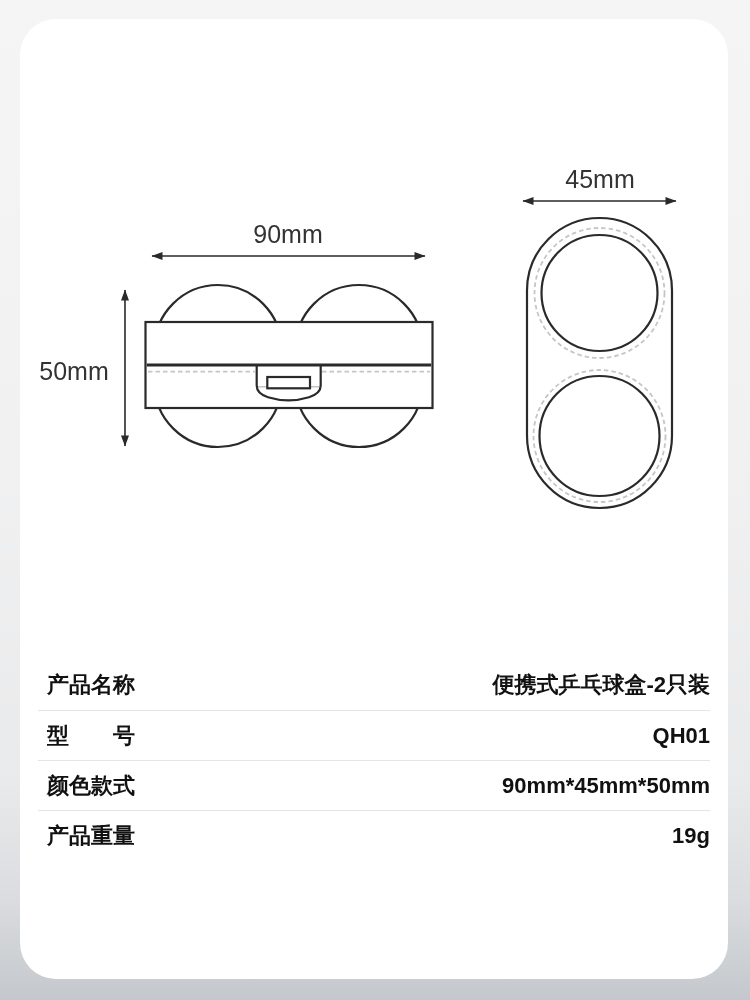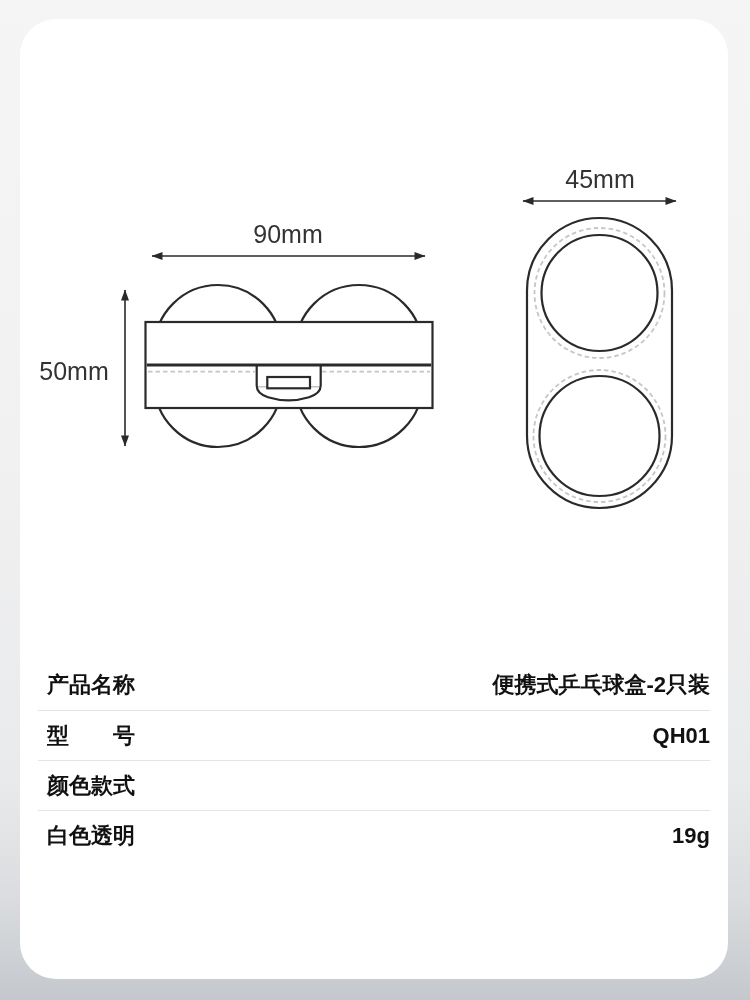--- a/index.html
+++ b/index.html
@@ -111,18 +111,19 @@
   <div class="spec-row">
     <div class="spec-label">产品名称</div>
     <div class="spec-value">便携式乒乓球盒-2只装</div>
   </div>
   <div class="spec-row">
     <div class="spec-label">型　　号</div>
     <div class="spec-value">QH01</div>
   </div>
   <div class="spec-row">
     <div class="spec-label">颜色款式</div>
+    <div class="spec-value">90mm*45mm*50mm</div>
   </div>
   <div class="spec-row">
-    <div class="spec-label">白色透明</div>
+    <div class="spec-label">产品重量</div>
     <div class="spec-value">19g</div>
   </div>
 </div>
 
 </body></html>

